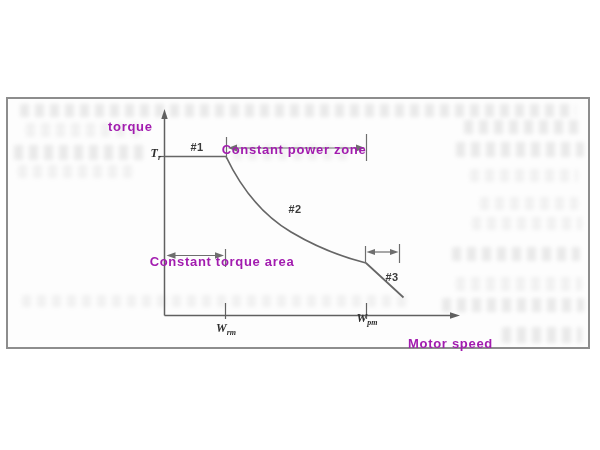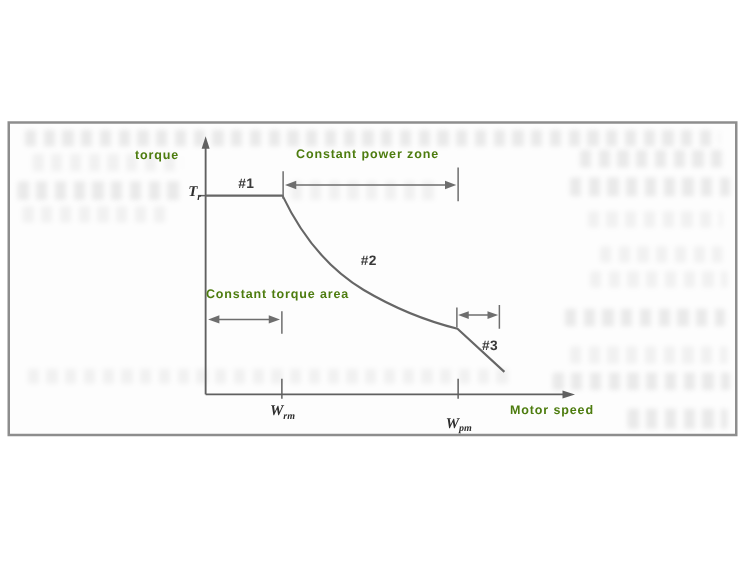--- a/index.html
+++ b/index.html
@@ -13,24 +13,24 @@
   }
   
   .smudge{
     position:absolute;
     background:repeating-linear-gradient(90deg,#7d7d7d 0 9px,transparent 9px 15px);
     filter:blur(2px);opacity:.15;border-radius:2px;pointer-events:none;
   }
   .smudge.lite{opacity:.09;}
   svg.plot{position:absolute;left:0;top:0;width:600px;height:450px;}
   .lbl{
-    position:absolute;color:#4d7c0f;font-size:10px;font-weight:700;
+    position:absolute;color:#a21caf;font-size:13px;font-weight:700;
     letter-spacing:.7px;white-space:nowrap;line-height:1;
   }
-  .lbl.center{transform:translateX(-50%);}
+  .lbl.center{transform:translateX(-50%);margin-top:24px;}
   .seg{
     position:absolute;color:#3a3a3a;font-size:11px;font-weight:700;
     letter-spacing:.3px;white-space:nowrap;line-height:1;transform:translateX(-50%);
   }
   .tick{
     position:absolute;color:#2e2e2e;font-family:"Liberation Serif", serif;
     font-style:italic;font-size:12px;font-weight:700;white-space:nowrap;line-height:1;
   }
   .tick .sub{font-size:8px;font-style:italic;vertical-align:-3px;letter-spacing:0;}
   .tick.center{transform:translateX(-50%);}
@@ -106,29 +106,29 @@
     </g>
     <g fill="#6e6e6e" stroke="none">
       <polygon points="366.5,252 375,248.9 375,255.1"></polygon>
       <polygon points="398.5,252 390,248.9 390,255.1"></polygon>
     </g>
   </svg>
 
   <div class="lbl" style="left:108px;top:120px;">torque</div>
   <div class="lbl center" style="left:294px;top:119px;">Constant power zone</div>
   <div class="lbl center" style="left:222px;top:231px;">Constant torque area</div>
-  <div class="lbl" style="left:408px;top:324px;text-align:center;">Motor speed</div>
+  <div class="lbl" style="left:408px;top:337px;text-align:center;">Motor speed</div>
 
   <div class="seg" style="left:197px;top:142px;">#1</div>
   <div class="seg" style="left:295px;top:204px;">#2</div>
   <div class="seg" style="left:392px;top:272px;">#3</div>
 
   <div class="tick right" style="left:161px;top:147px;">
     <span>T</span><span class="sub">r</span>
   </div>
   <div class="tick center" style="left:226px;top:322px;">
     <span>W</span><span class="sub">rm</span>
   </div>
-  <div class="tick center" style="left:367px;top:332px;">
+  <div class="tick center" style="left:367px;top:312px;">
     <span>W</span><span class="sub">pm</span>
   </div>
 
 </div>
 
 </body></html>

